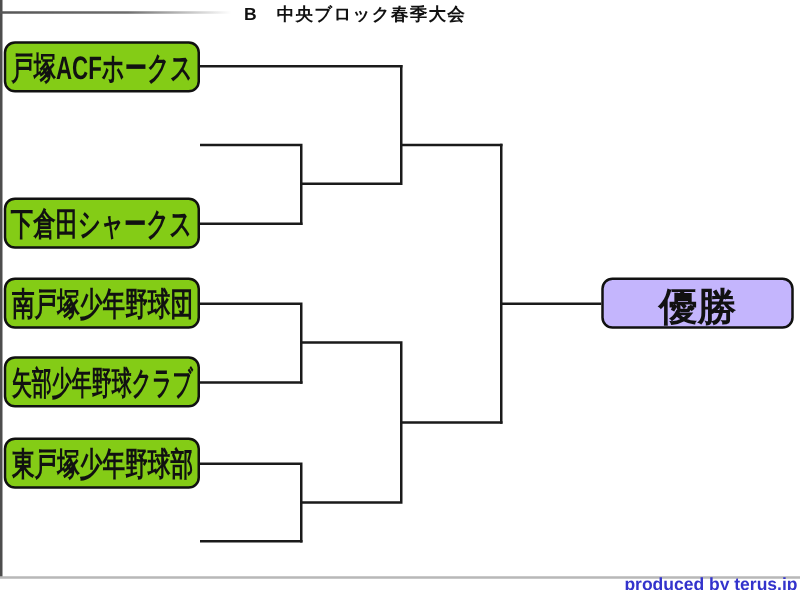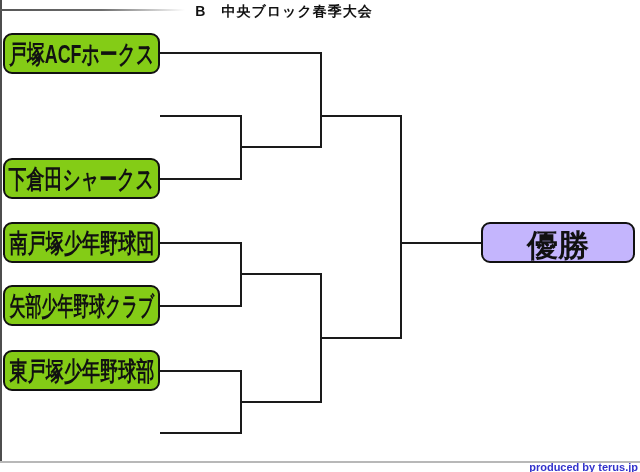--- a/index.html
+++ b/index.html
@@ -78,21 +78,21 @@
     background: linear-gradient(to right, #565656 0%, #6e6e6e 55%, rgba(130,130,130,0) 100%);
   }
   .border-bottom {
     position: absolute; left: 0; top: 461px; width: 640px; height: 2px;
     background: #b8b8b8;
   }
   .credit {
     position: absolute;
     right: 2px;
     bottom: 0px;
-    font-size: 11px;
+    font-size: 14px;
     font-weight: bold;
     color: #3333cc;
     line-height: 10px;
   }
 </style>
 </head>
 <body>
 
 <div class="page">
 

